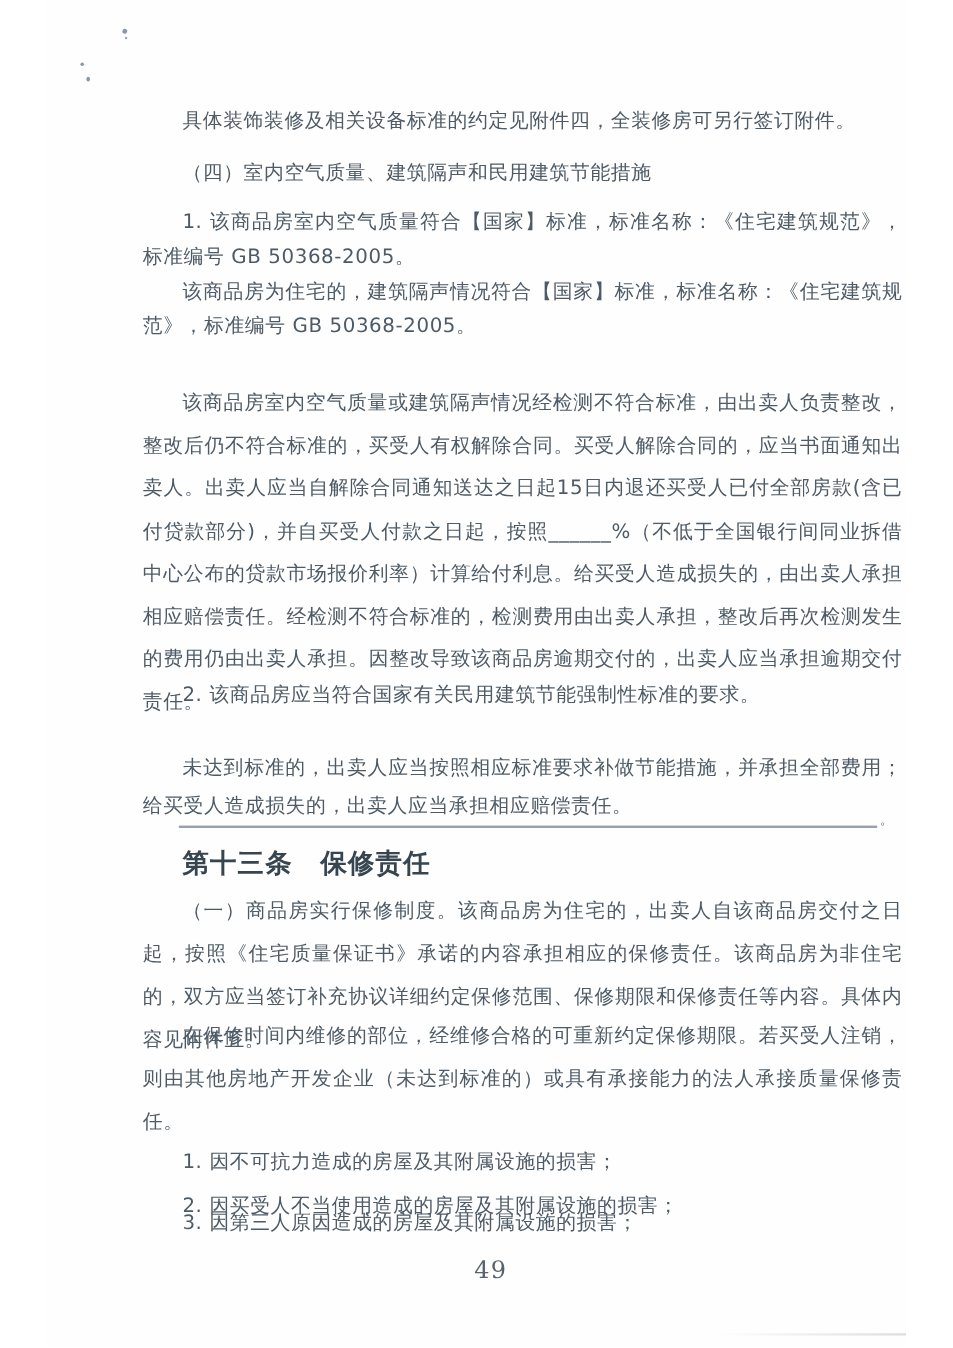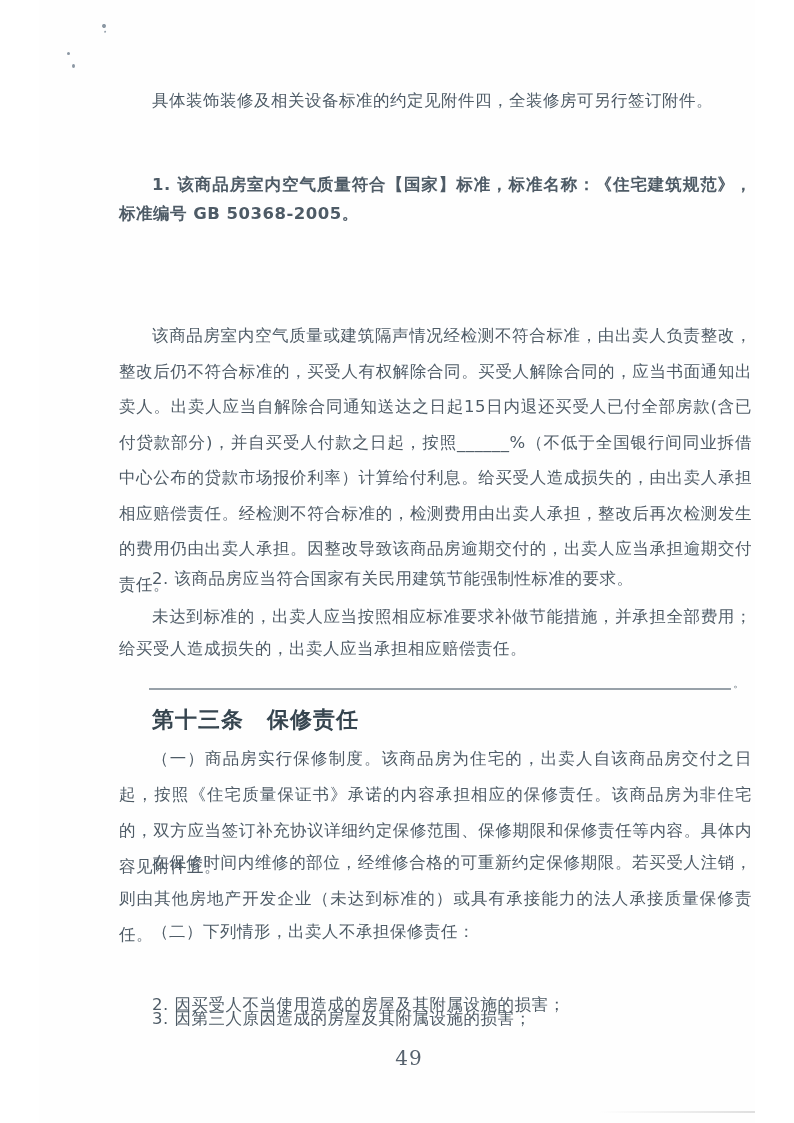--- a/index.html
+++ b/index.html
@@ -15,21 +15,21 @@
   .para{
     position:absolute;
     left:80px;width:633px;
     font-size:16.5px;
     line-height:30px;
     text-indent:2em;
     text-align:justify;
     text-justify:inter-ideograph;
     letter-spacing:0.5px;
   }
-  .lh29{line-height:29px;font-weight:bold;}
+  .lh29{line-height:29px;}
   .lh32{line-height:31.5px;}
   .lh35{line-height:35.5px;}
   .lh36{line-height:36px;font-family:Liberation Mono, monospace;}
   .heading{
     position:absolute;
     left:113px;
     font-size:22px;
     font-weight:bold;
     color:#36454f;
     letter-spacing:1px;
@@ -73,34 +73,36 @@
 </head>
 <body>
 
 <div class="page">
 
   <span class="speck s1"></span>
   <span class="speck s2"></span>
   <span class="speck s3"></span>
 
   <div class="para" style="top:86px">具体装饰装修及相关设备标准的约定见附件四，全装修房可另行签订附件。</div>
+  <div class="para" style="top:129px">（四）室内空气质量、建筑隔声和民用建筑节能措施</div>
   <div class="para lh29" style="top:170px">1. 该商品房室内空气质量符合【国家】标准，标准名称：《住宅建筑规范》，标准编号 GB 50368-2005。</div>
+  <div class="para lh29" style="top:228px">该商品房为住宅的，建筑隔声情况符合【国家】标准，标准名称：《住宅建筑规范》，标准编号 GB 50368-2005。</div>
   <div class="para lh35" style="top:318px">该商品房室内空气质量或建筑隔声情况经检测不符合标准，由出卖人负责整改，整改后仍不符合标准的，买受人有权解除合同。买受人解除合同的，应当书面通知出卖人。出卖人应当自解除合同通知送达之日起15日内退还买受人已付全部房款(含已付贷款部分)，并自买受人付款之日起，按照______%（不低于全国银行间同业拆借中心公布的贷款市场报价利率）计算给付利息。给买受人造成损失的，由出卖人承担相应赔偿责任。经检测不符合标准的，检测费用由出卖人承担，整改后再次检测发生的费用仍由出卖人承担。因整改导致该商品房逾期交付的，出卖人应当承担逾期交付责任。</div>
   <div class="para" style="top:564px">2. 该商品房应当符合国家有关民用建筑节能强制性标准的要求。</div>
-  <div class="para lh32" style="top:601px">未达到标准的，出卖人应当按照相应标准要求补做节能措施，并承担全部费用；给买受人造成损失的，出卖人应当承担相应赔偿责任。</div>
+  <div class="para lh32" style="top:624px">未达到标准的，出卖人应当按照相应标准要求补做节能措施，并承担全部费用；给买受人造成损失的，出卖人应当承担相应赔偿责任。</div>
 
   <div class="rule-row">
     <span class="rule-line"></span>
       <span class="rule-dot">。</span>
   </div>
 
   <div class="heading" style="top:705px">第十三条　保修责任</div>
 
   <div class="para lh36" style="top:742px">（一）商品房实行保修制度。该商品房为住宅的，出卖人自该商品房交付之日起，按照《住宅质量保证书》承诺的内容承担相应的保修责任。该商品房为非住宅的，双方应当签订补充协议详细约定保修范围、保修期限和保修责任等内容。具体内容见附件五。</div>
   <div class="para lh36" style="top:846px">在保修时间内维修的部位，经维修合格的可重新约定保修期限。若买受人注销，则由其他房地产开发企业（未达到标准的）或具有承接能力的法人承接质量保修责任。</div>
-  <div class="para" style="top:917px">（二）下列情形，出卖人不承担保修责任：</div>
+  <div class="para" style="top:953px">1. 因不可抗力造成的房屋及其附属设施的损害；</div>
   <div class="para" style="top:990px">2. 因买受人不当使用造成的房屋及其附属设施的损害；</div>
   <div class="para" style="top:1004px">3. 因第三人原因造成的房屋及其附属设施的损害；</div>
 
   <div class="pagenum">49</div>
 
   <div class="scan-edge"></div>
 </div>
 
 </body></html>

